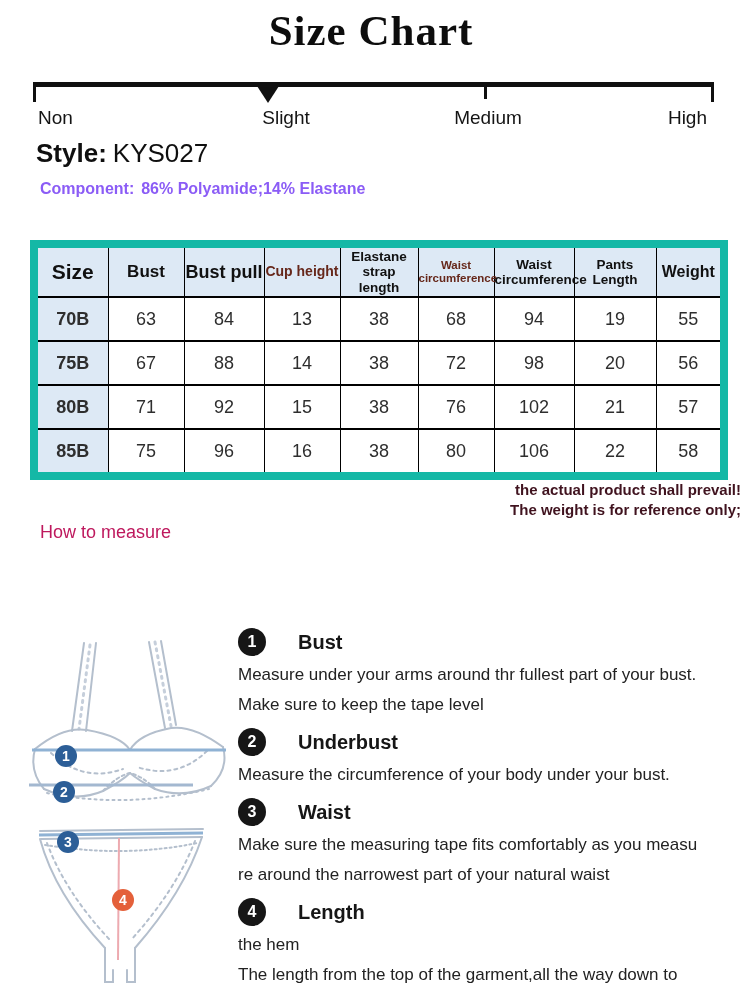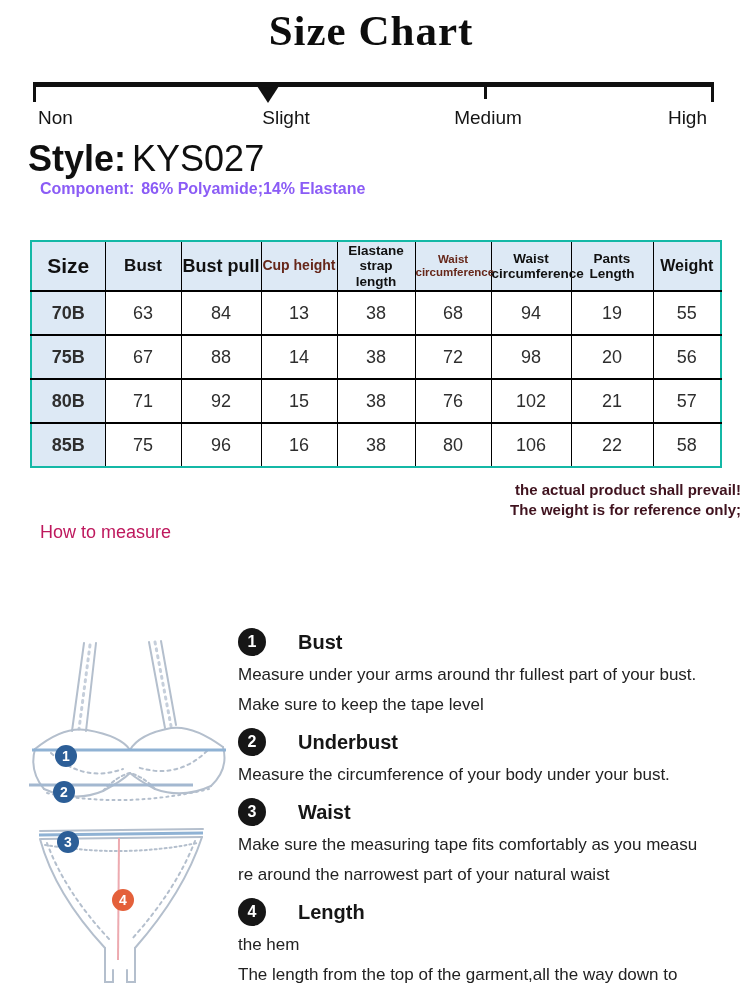--- a/index.html
+++ b/index.html
@@ -23,29 +23,29 @@
     position:absolute;left:257px;top:86px;width:0;height:0;
     border-left:11px solid transparent;border-right:11px solid transparent;
     border-top:17px solid #101010;
   }
   .scale-label{position:absolute;top:107px;font-size:19px;font-weight:500;color:#141414;}
   .lab-non{left:38px;}
   .lab-slight{left:246px;width:80px;text-align:center;}
   .lab-medium{left:448px;width:80px;text-align:center;}
   .lab-high{right:35px;}
   
-  .style-line{position:absolute;left:28px;top:138px;font-size:36px;font-weight:600;color:#0f0f0f;}
+  .style-line{position:absolute;left:36px;top:138px;font-size:26px;font-weight:600;color:#0f0f0f;}
   .style-line .val{font-weight:500;margin-left:6px;}
   .comp-line{position:absolute;left:40px;top:172px;font-size:16px;font-weight:600;color:#8b5cf6;margin-top:8px;}
   .comp-line .val{font-weight:500;margin-left:7px;font-weight:600;}
   
   table.size-table{
     position:absolute;left:30px;top:240px;width:690px;
     border-collapse:collapse;table-layout:fixed;
-    border:2px solid #14b8a6;background:#fff;
+    border:8px solid #14b8a6;background:#fff;
   }
   .size-table th,.size-table td{border:1px solid #000;text-align:center;padding:0;}
   .size-table thead th{height:48px;background:var(--header-bg,#dde9f5);line-height:1.12;}
   .size-table tbody td{height:42px;font-size:18px;color:#2e2e2e;}
   .size-table thead th{border-bottom:2px solid #000;}
   .size-table tbody tr td{border-top:2px solid #000;}
   .c-size{background:var(--header-bg,#dde9f5);font-weight:700;color:#111;}
   .h-size{font-size:21px;font-weight:700;}
   .h-bust{font-size:17px;font-weight:700;}
   .h-bustpull{font-size:18px;font-weight:700;}

